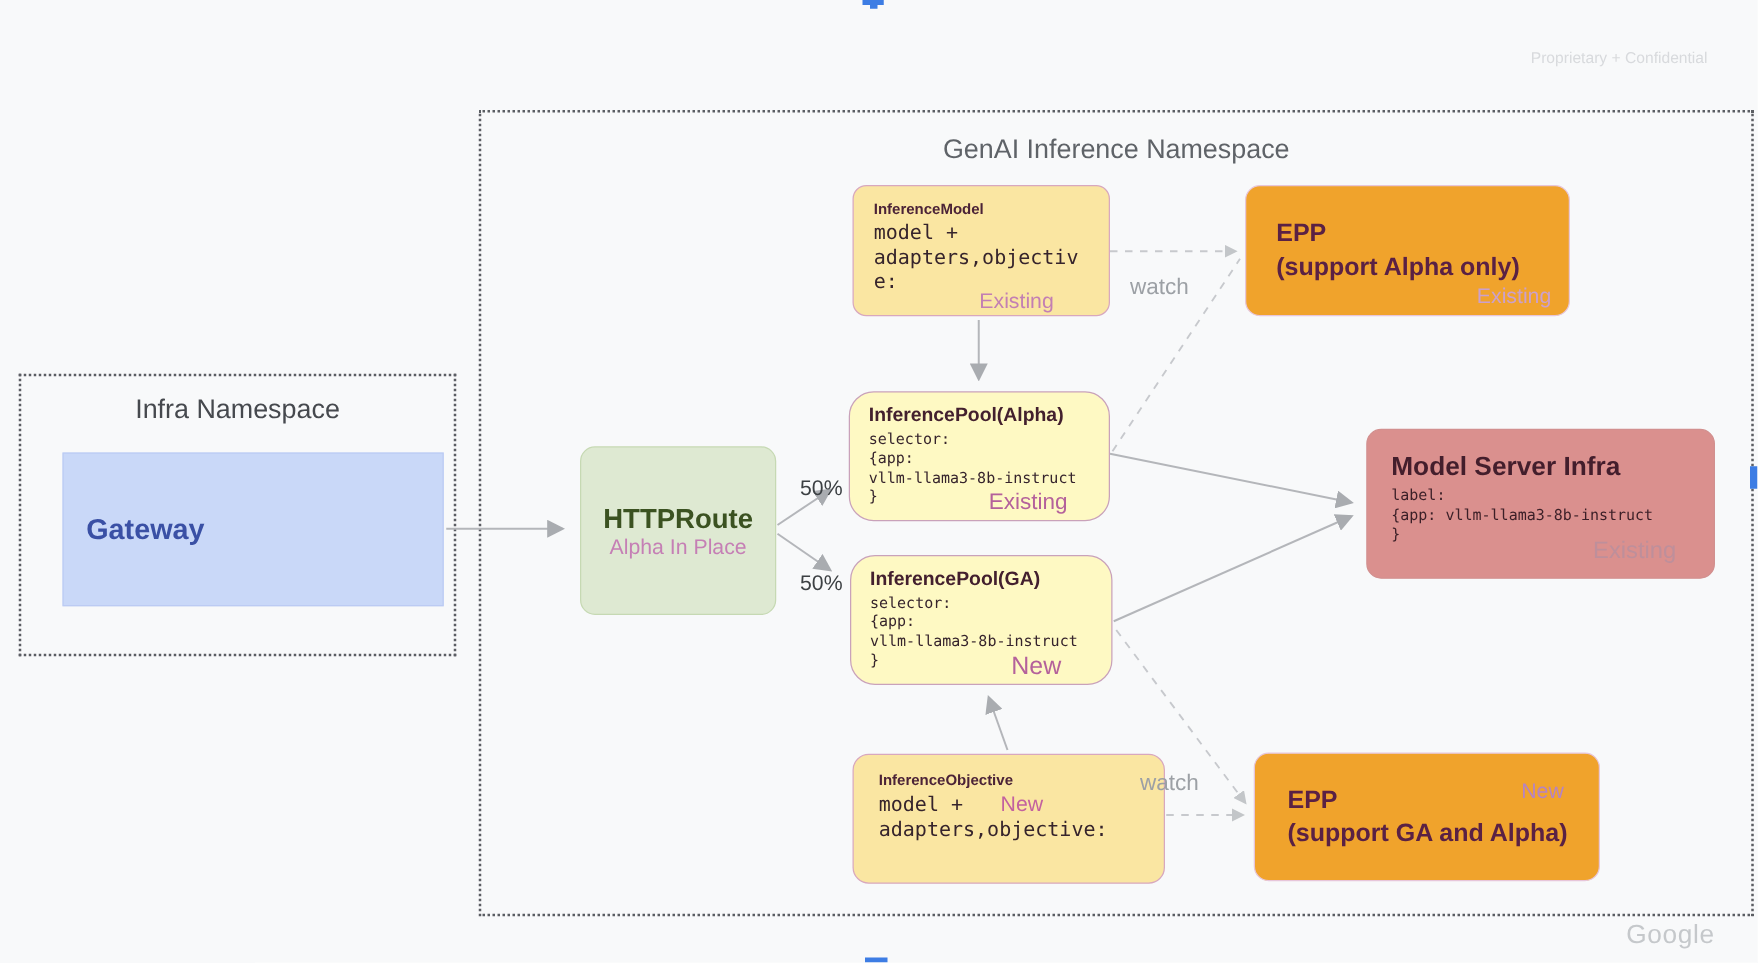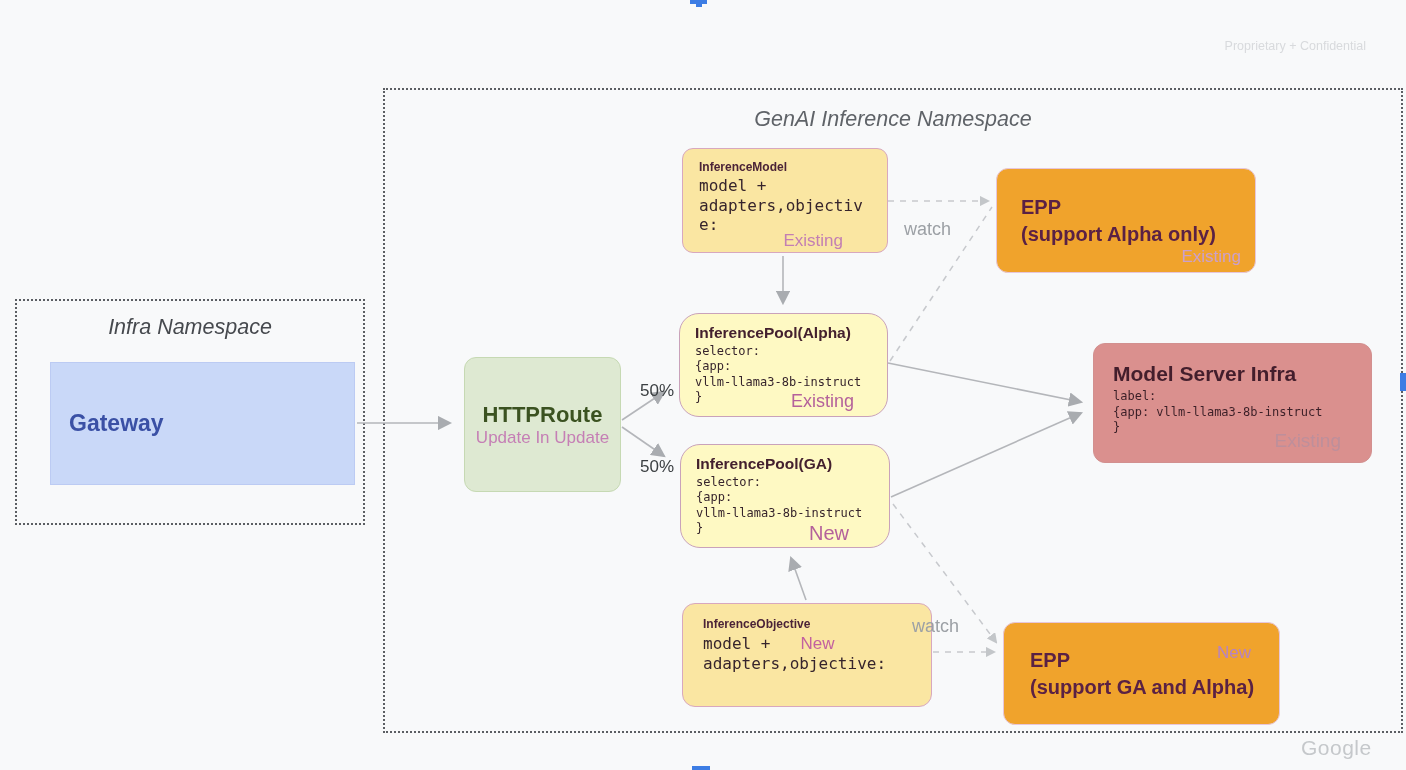--- a/index.html
+++ b/index.html
@@ -16,21 +16,21 @@
     font-size: 12.5px; color: #D8DADD;
   }
   .brand {
     position: absolute; left: 1301px; top: 736px;
     font-size: 21px; color: #C5C8CB; letter-spacing: 0.5px;
   }
   
   .ns { position: absolute; border: 2px dotted #5b5e63; box-sizing: border-box; background: transparent; }
   .ns-infra { left: 15px; top: 299px; width: 350px; height: 226px; }
   .ns-genai { left: 383px; top: 88px; width: 1020px; height: 645px; }
-  .ns-title { position: absolute; width: 100%; text-align: center; color: #54575C; font-size: 21.5px; font-style: italic; }
+  .ns-title { position: absolute; width: 100%; text-align: center; color: #54575C; font-size: 21.5px; }
   .ns-infra .ns-title { top: 14px; color: #46494E; }
   .ns-genai .ns-title { top: 17px; color: #5F6368; }
 
   
   svg.connectors { position: absolute; left: 0; top: 0; z-index: 1; }
 
   
   .shape { position: absolute; box-sizing: border-box; z-index: 2; }
 
   .gateway {
@@ -51,21 +51,21 @@
   .yellow-box { background: #FAE6A2; border: 1.5px solid #D8A8BE; border-radius: 11px; }
   .inference-model { left: 682px; top: 148px; width: 206px; height: 105px; padding: 11px 0 0 16px; }
   .inference-model .res-title { font-size: 12px; }
   .inference-model .code { font-size: 16px; line-height: 1.22; margin-top: 2px; }
 
   .res-title { font-weight: bold; color: #4B2337; }
   .code { font-family: "DejaVu Sans Mono", monospace; white-space: pre-line; color: #36242C; }
   .status { position: absolute; color: #C37FB3; }
 
   .epp { background: #F0A32C; border: 1.5px solid #E7C6DA; border-radius: 12px;
-         display: flex; flex-direction: column; justify-content: center; margin-top: 20px; }
+         display: flex; flex-direction: column; justify-content: center; }
   .epp-title { font-size: 20px; font-weight: bold; color: #5A2144; white-space: pre-line; line-height: 1.35; }
   .epp-alpha { left: 996px; top: 148px; width: 260px; height: 105px; padding-left: 24px; }
   .epp-alpha .status { right: 14px; bottom: 5px; font-size: 17px; color: #CBA0CC; }
   .epp-ga { left: 1003px; top: 602px; width: 277px; height: 103px; padding-left: 26px; }
   .epp-ga .status { right: 28px; top: 20px; font-size: 17px; color: #B583C4; }
 
   .pool { background: #fef9c3; border: 1.5px solid #C9A2BA; border-radius: 20px; padding: 10px 0 17px 15px; }
   .pool .res-title { font-size: 15.5px; color: #43202E; }
   .pool .code { font-size: 12px; line-height: 1.28; margin-top: 2px; }
   .pool-alpha { left: 679px; top: 313px; width: 209px; height: 104px; }
@@ -143,21 +143,21 @@
   <div class="ns ns-genai">
     <div class="ns-title">GenAI Inference Namespace</div>
   </div>
 
   <div class="shape gateway">
     <div class="gateway-title">Gateway</div>
   </div>
 
   <div class="shape httproute">
     <div class="httproute-title">HTTPRoute</div>
-    <div class="httproute-sub">Update In Update</div>
+    <div class="httproute-sub">Alpha In Place</div>
   </div>
 
   <div class="shape yellow-box inference-model">
     <div class="res-title">InferenceModel</div>
     <div class="code">model +
 adapters,objectiv
 e:</div>
     <div class="status" style="right:44px; bottom:1px; font-size:17px;">Existing</div>
   </div>
 

